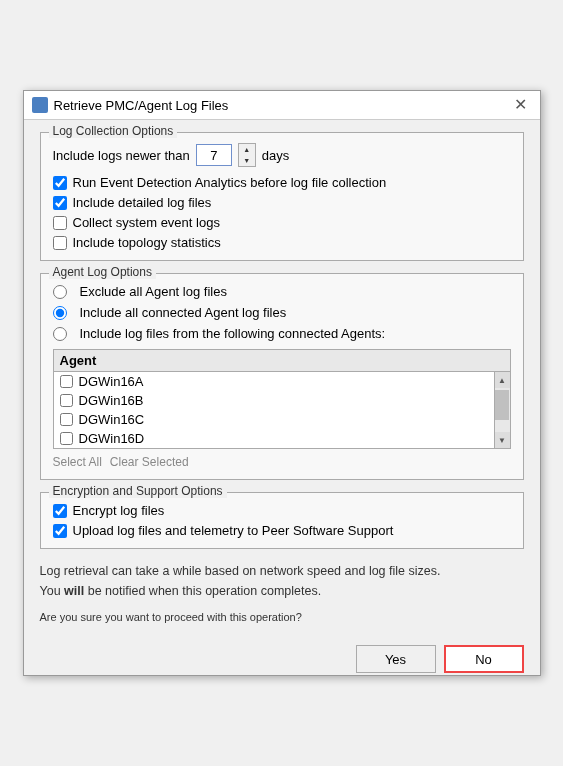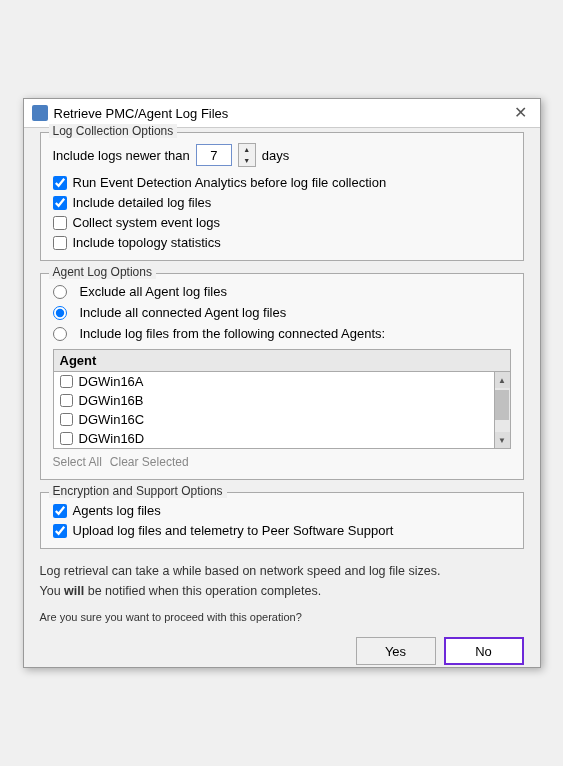--- a/index.html
+++ b/index.html
@@ -41,21 +41,21 @@
     .title-bar-close {
       cursor: pointer;
       font-size: 16px;
       color: #555;
       background: none;
       border: none;
       padding: 0 4px;
       line-height: 1;
     }
     .content {
-      padding: 4px 16px;
+      padding: 12px 16px;
     }
     .group-box {
       border: 1px solid #aaa;
       padding: 10px 12px;
       margin-bottom: 12px;
       position: relative;
       background: #f8f8f8;
     }
     .group-title {
       position: absolute;
@@ -198,21 +198,21 @@
     .btn {
       width: 80px;
       height: 28px;
       font-size: 13px;
       cursor: pointer;
       border: 1px solid #aaa;
       background: #f0f0f0;
     }
     .btn-outlined {
       background: #fff;
-      border: 2px solid #6d28d9;
+      border: 2px solid #ef4444;
       color: #000;
     }
   </style>
 </head>
 <body>
 
 <div class="dialog">
 
   <div class="title-bar">
     <div class="title-bar-icon"></div>
@@ -305,21 +305,21 @@
       <div class="select-clear-row">
         <button class="link-btn">Select All</button>
         <button class="link-btn">Clear Selected</button>
       </div>
     </div>
 
     <div class="group-box">
       <span class="group-title">Encryption and Support Options</span>
       <div class="checkbox-row">
         <input type="checkbox" id="cb_encrypt" checked="" style="">
-        <label for="cb_encrypt">Agents log files</label>
+        <label for="cb_encrypt">Encrypt log files</label>
       </div>
       <div class="checkbox-row">
         <input type="checkbox" id="cb_upload" checked="" style="">
         <label for="cb_upload">Upload log files and telemetry to Peer Software Support</label>
       </div>
     </div>
 
     <div class="info-text">
       <span>Log retrieval can take a while based on network speed and log file sizes.</span><br>
       <span>You </span><strong>will</strong><span> be notified when this operation completes.</span>

